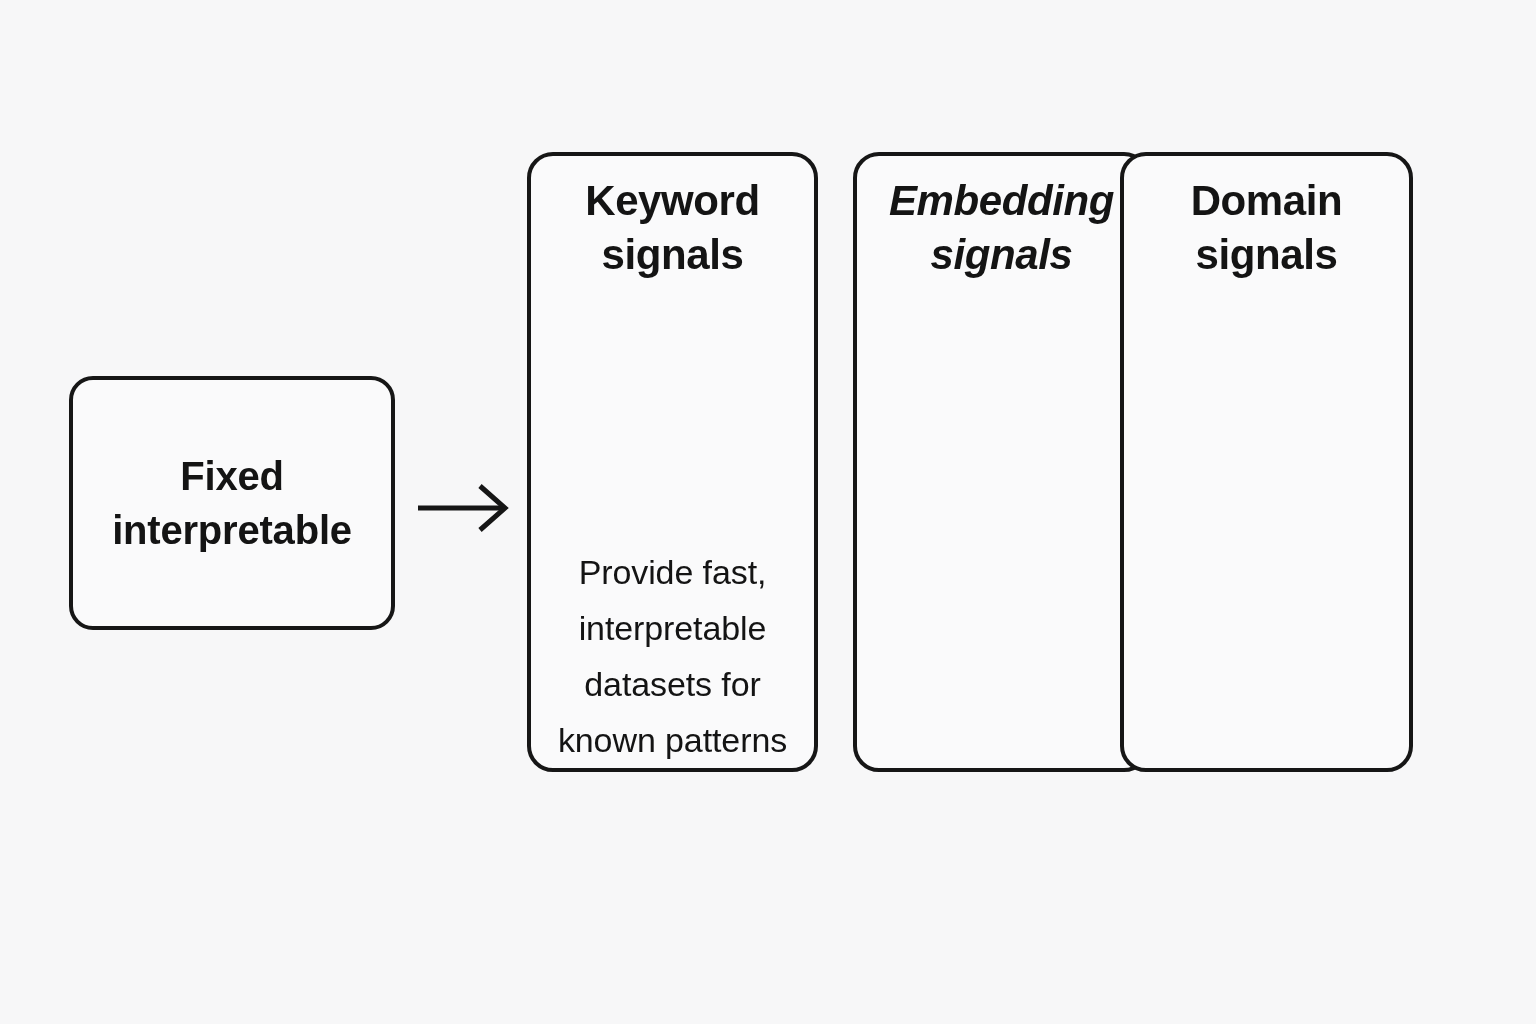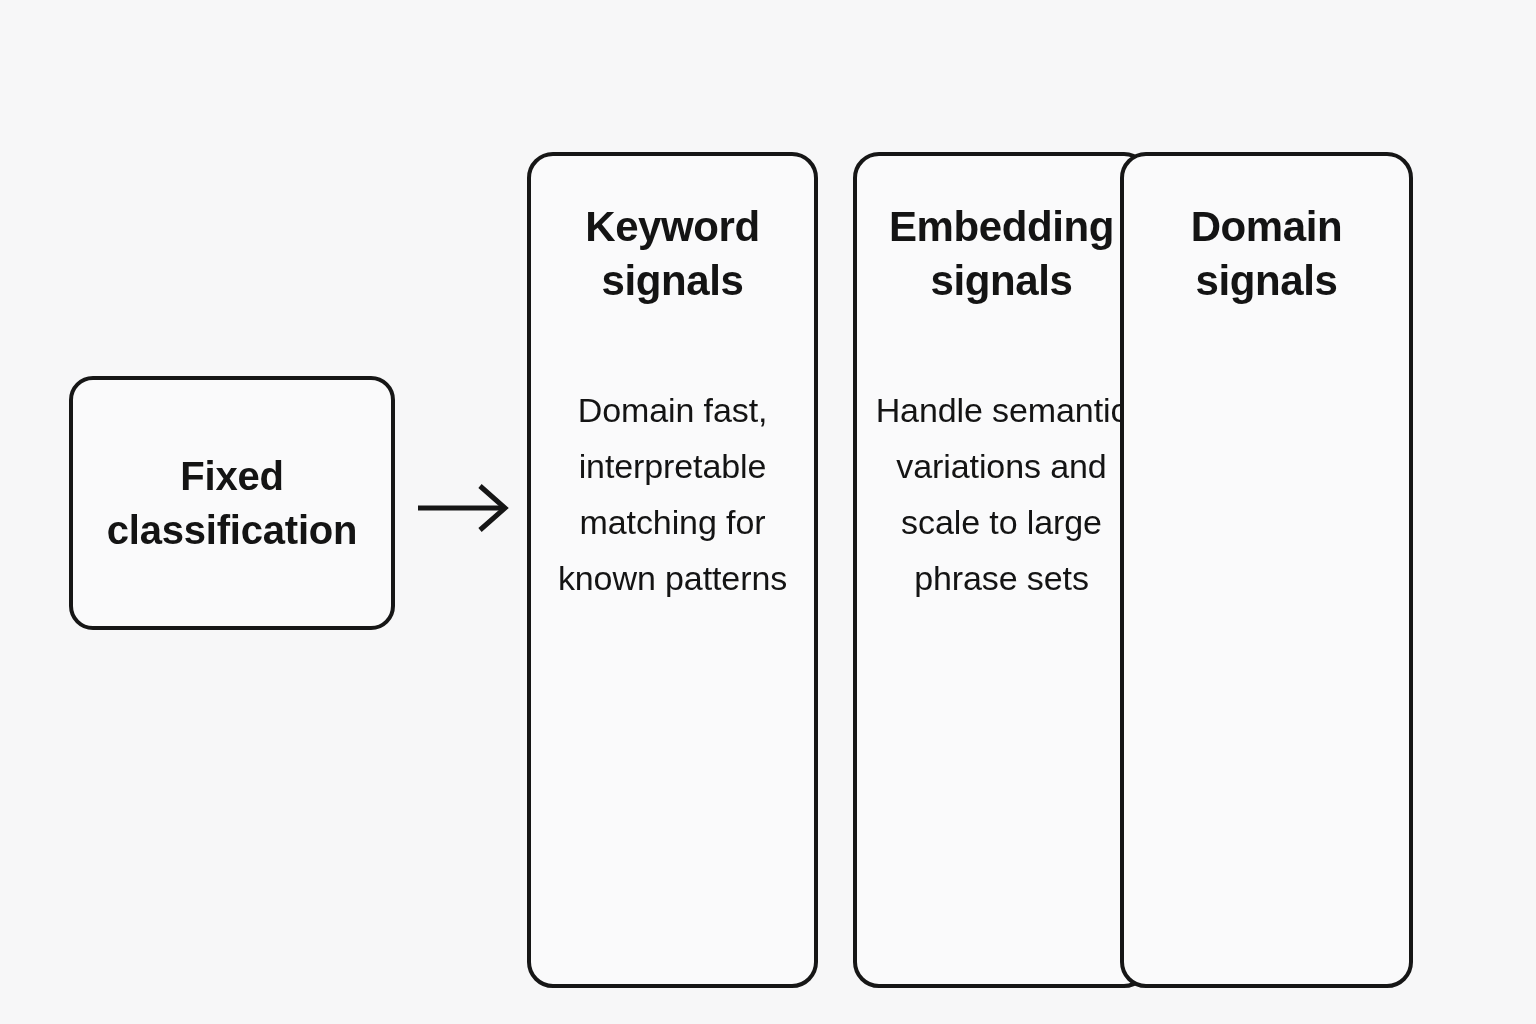--- a/index.html
+++ b/index.html
@@ -51,32 +51,33 @@
     left: 410px;
     top: 472px;
     width: 110px;
     height: 72px;
   }
 
   
   .card {
     position: absolute;
     top: 152px;
-    height: 836px;
+    height: 620px;
     box-sizing: border-box;
     border: 4px solid #161616;
     border-radius: 26px;
     background: #fafafb;
-    padding: 44px 18px 0 18px;
+    padding: 18px 18px 0 18px;
     display: flex;
     flex-direction: column;
     align-items: center;
+    justify-content: space-between;
   }
   .card-1 { left: 527px; width: 291px; }
-  .card-2 { left: 853px; width: 297px; }
+  .card-2 { left: 853px; width: 297px; font-style: italic; }
   .card-3 { left: 1120px; width: 293px; }
 
   .card-title {
     font-size: 42px;
     font-weight: bold;
     line-height: 1.28;
     text-align: center;
     letter-spacing: -0.4px;
     white-space: pre-line;
     margin: 0;
@@ -94,40 +95,39 @@
   .card-2 .card-body { margin-top: 74px; }
   .card-3 .card-body { margin-top: 74px; }
 </style>
 </head>
 <body>
 
 <div id="canvas">
 
   <div class="source-node">
     <div class="source-label">Fixed
-classification</div>
+interpretable</div>
   </div>
 
   <div class="connector">
     <svg width="110" height="72" viewBox="0 0 110 72" aria-hidden="true">
       <path d="M8 36 L92 36" fill="none" stroke="#161616" stroke-width="5" stroke-linecap="butt"></path>
       <path d="M70 14 L95 36 L70 58" fill="none" stroke="#161616" stroke-width="5" stroke-linecap="butt" stroke-linejoin="miter"></path>
     </svg>
   </div>
 
   <div class="card card-1">
     <div class="card-title">Keyword
 signals</div>
-    <div class="card-body">Domain fast, interpretable matching for known patterns</div>
+    <div class="card-body">Provide fast, interpretable datasets for known patterns</div>
   </div>
 
   <div class="card card-2">
     <div class="card-title">Embedding
 signals</div>
-    <div class="card-body">Handle semantic variations and scale to large phrase sets</div>
   </div>
 
   <div class="card card-3">
     <div class="card-title">Domain
 signals</div>
   </div>
 
 </div>
 
 </body></html>

